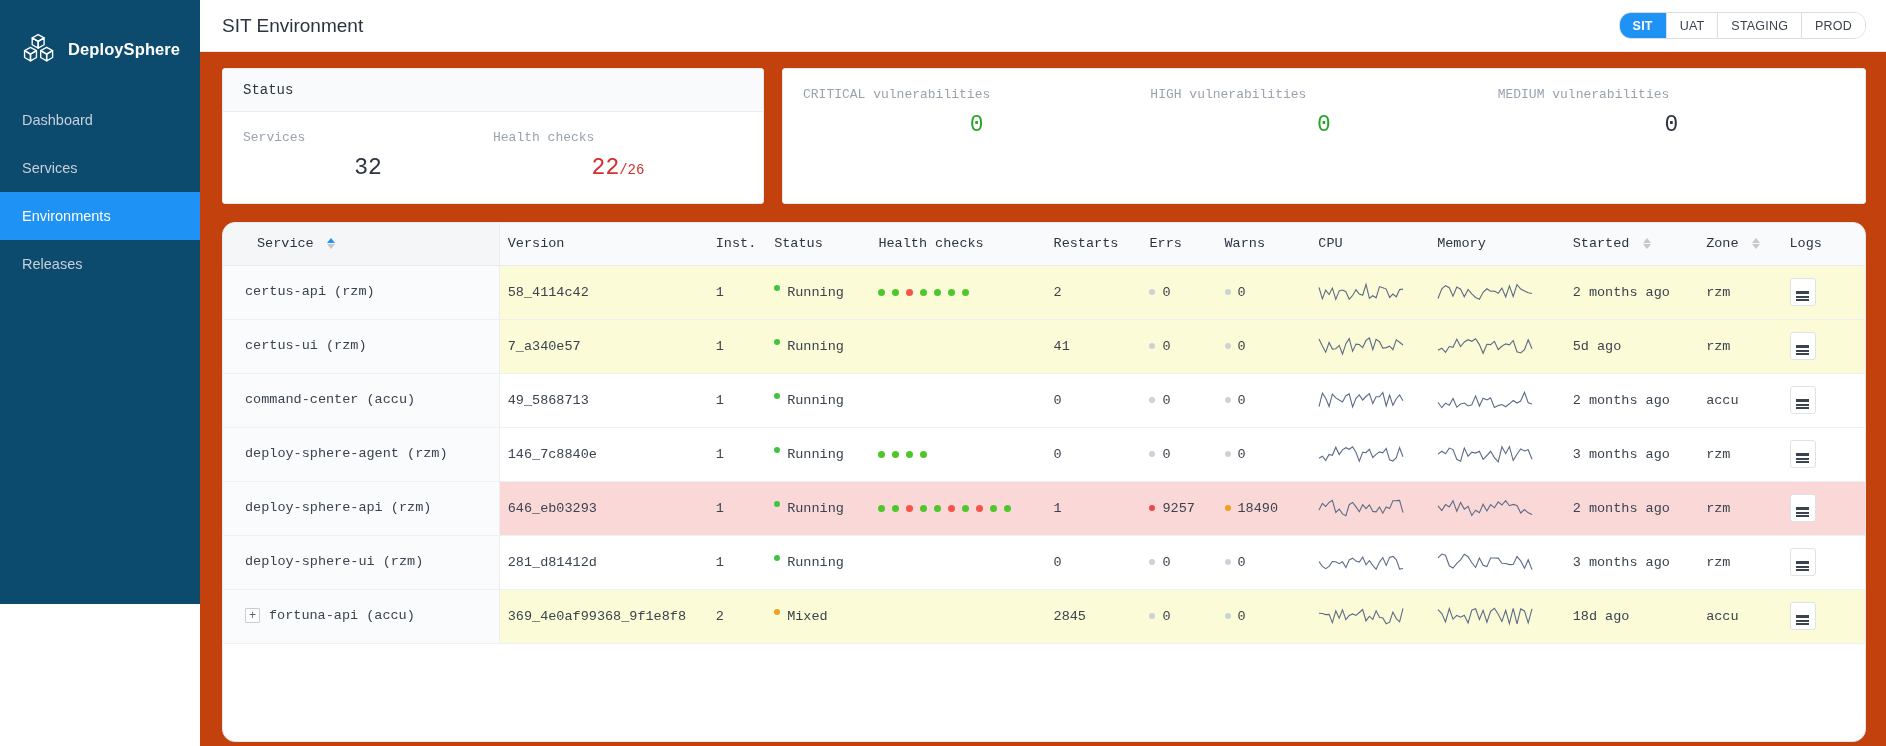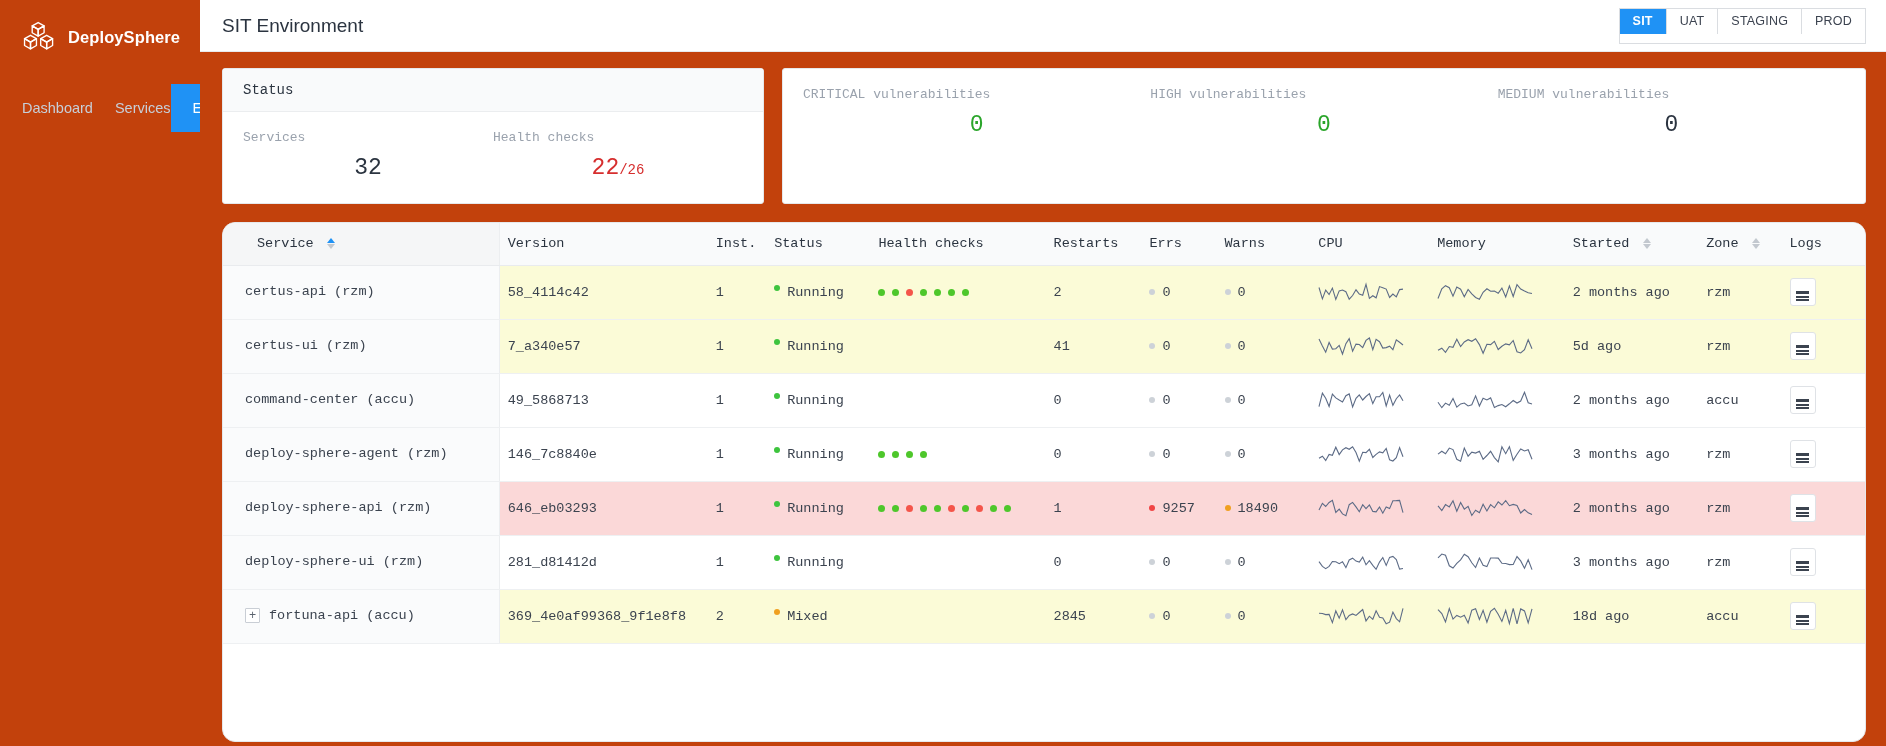--- a/index.html
+++ b/index.html
@@ -8,39 +8,39 @@
     overflow: hidden;
     background: #ffffff;
     font-family: "Liberation Sans", sans-serif;
     font-size: 14px;
     color: #24292e;
   }
   .app { display: flex; width: 1886px; height: 746px; }
 
   
   .sidebar {
-    width: 200px; min-width: 200px; height: 746px;
-    background: #c2410c;
+    width: 200px; min-width: 200px; height: 604px;
+    background: #0c4a6e;
     display: flex; flex-direction: column;
-    padding-top: 4px;
+    padding-top: 16px;
   }
   .brand {
     height: 66px;
     display: flex; align-items: center;
     padding-left: 22px;
     gap: 12px;
   }
   .brand-logo { width: 34px; height: 34px; flex: 0 0 34px; }
   .brand-name {
     color: #ffffff;
     font-size: 16.5px;
     font-weight: bold;
     letter-spacing: .1px;
   }
-  .nav { display: flex; margin-top: 14px; }
+  .nav { display: flex; flex-direction: column; margin-top: 14px; }
   .nav-item {
     height: 48px;
     display: flex; align-items: center;
     padding-left: 22px;
     color: #c7cfd9;
     font-size: 14.5px;
     cursor: pointer;
     user-select: none;
   }
   .nav-item.active {
@@ -65,23 +65,23 @@
   }
   .page-title {
     font-size: 19px;
     color: #2b3440;
     font-weight: normal;
   }
   .env-tabs {
     margin-left: auto;
     display: flex;
     border: 1px solid #dadde1;
-    border-radius: 0;
+    border-radius: 12px;
     overflow: hidden;
-    height: 36px;
+    height: 27px;
   }
   .env-tab {
     padding: 0 13px;
     height: 25px;
     display: flex; align-items: center; justify-content: center;
     font-size: 12.5px;
     color: #3c4350;
     background: #ffffff;
     border-right: 1px solid #dadde1;
     cursor: pointer;

